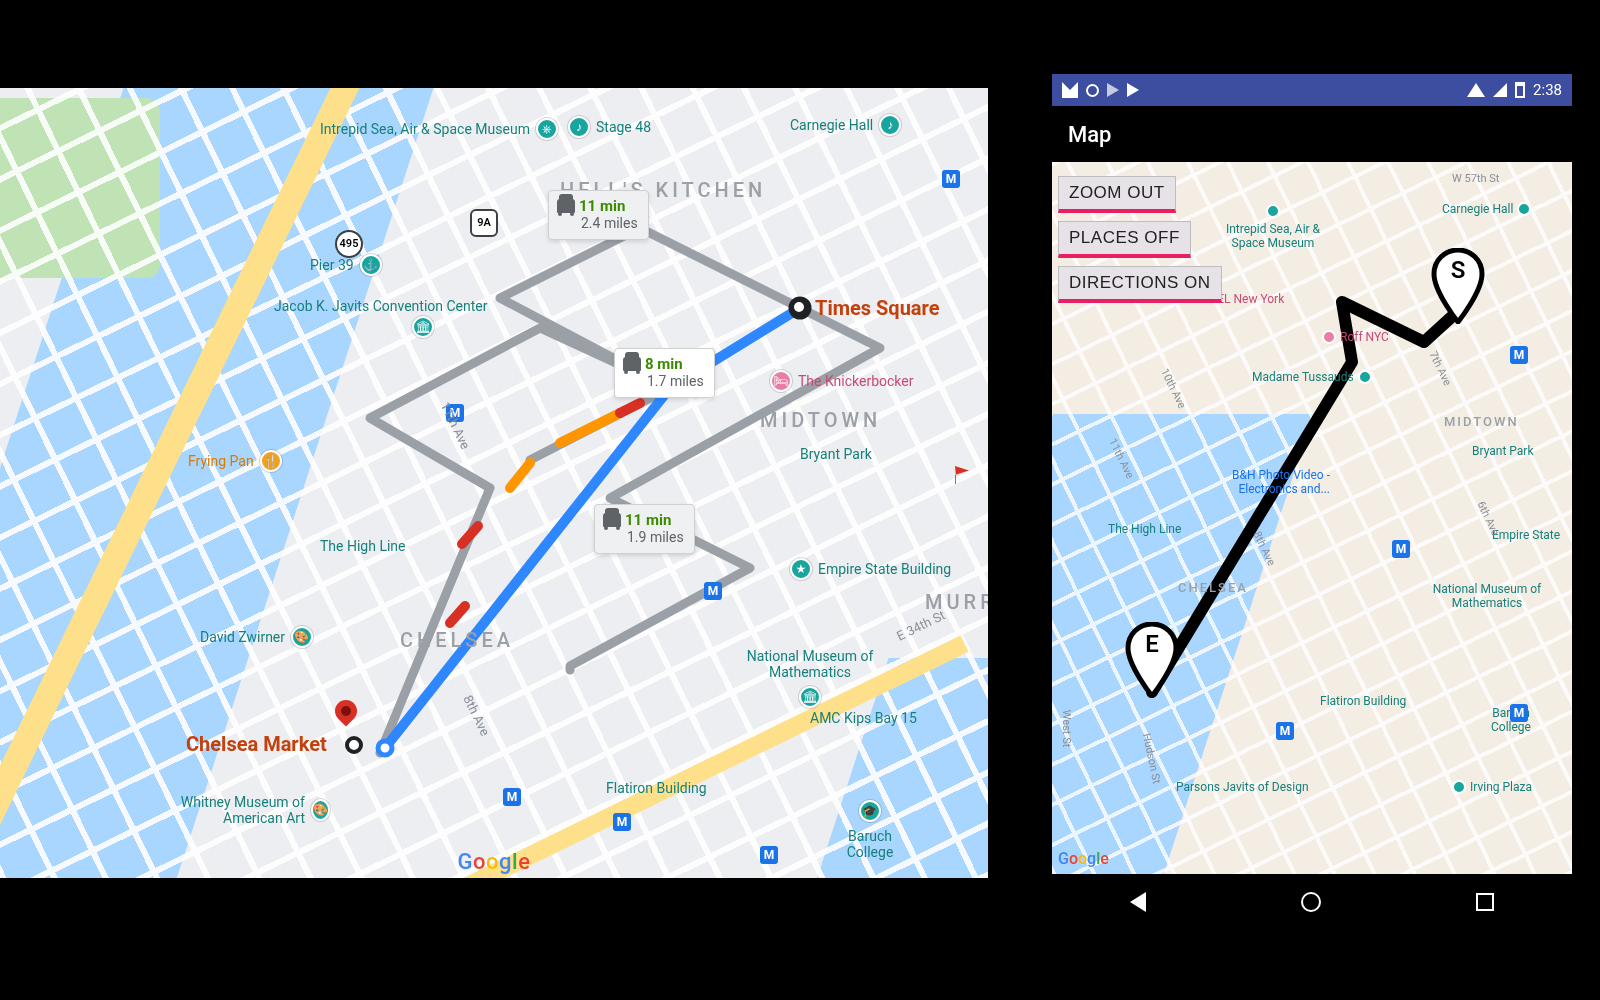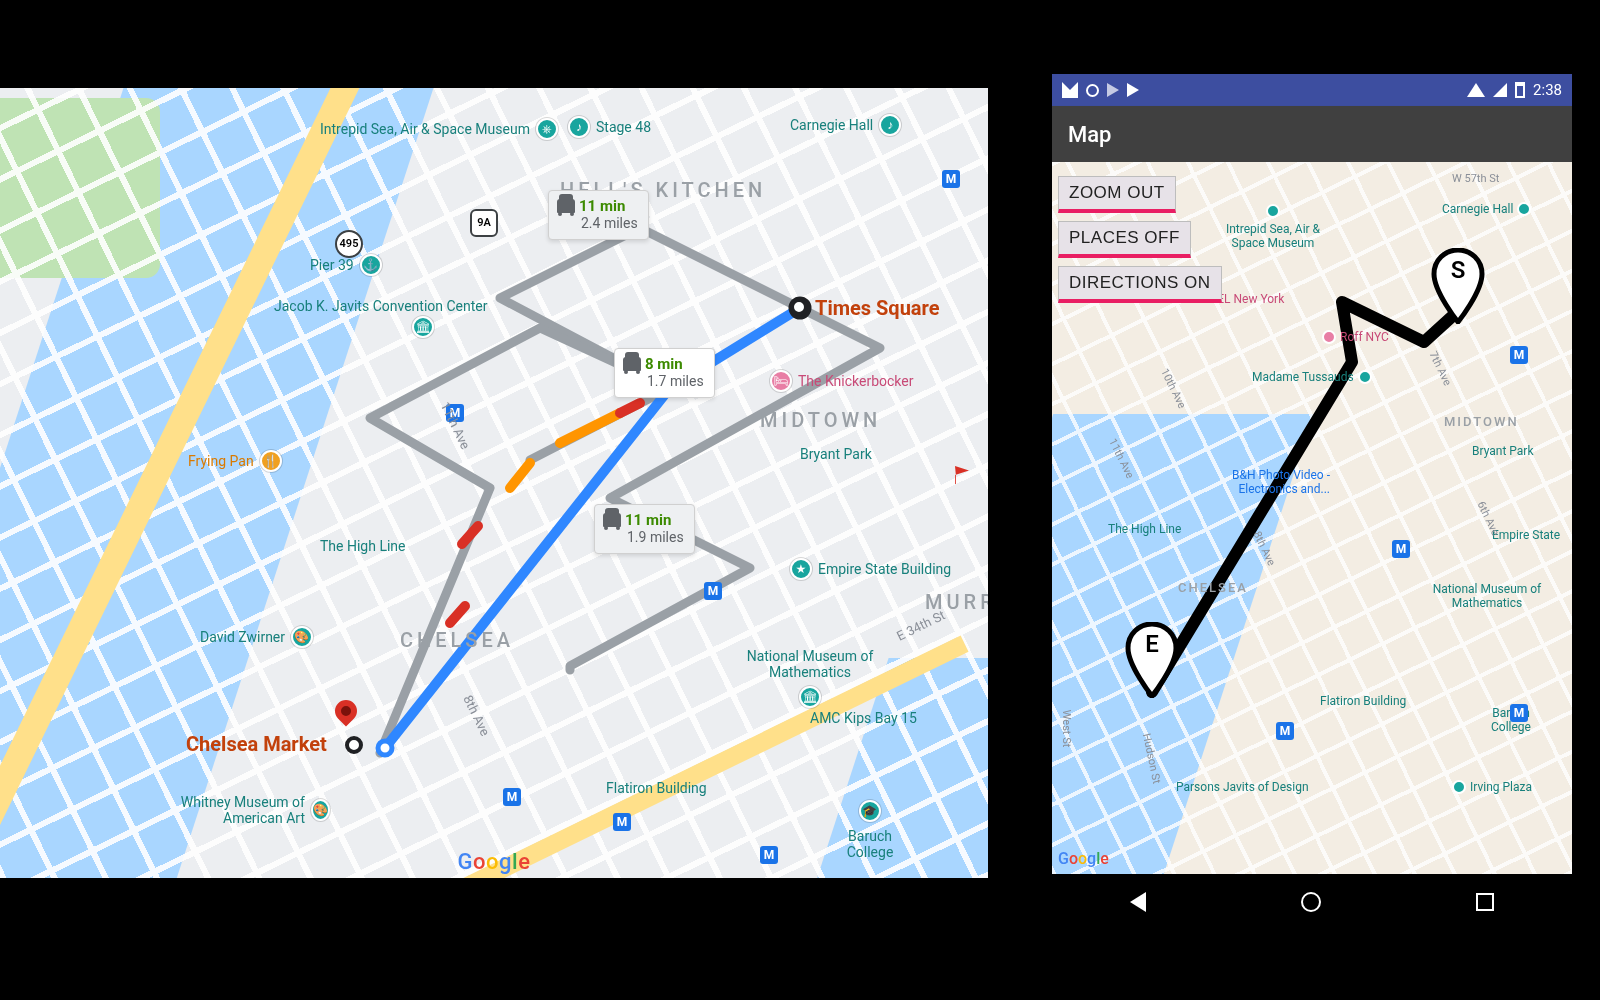--- a/index.html
+++ b/index.html
@@ -71,21 +71,21 @@
   .statusbar { height: 32px; background: #3d4ea0; color: #fff; display: flex; align-items: center; padding: 0 10px; justify-content: space-between; font-size: 15px; }
   .statusbar .left, .statusbar .right { display: flex; align-items: center; gap: 8px; }
   .ico { width: 16px; height: 16px; display: inline-block; }
   .ico-mail { background: #fff; clip-path: polygon(0 0,100% 0,100% 100%,0 100%); position: relative; }
   .ico-mail::after { content:""; position:absolute; left:0; right:0; top:0; height:8px; background:#3d4ea0; clip-path: polygon(0 0,50% 100%,100% 0); }
   .ico-circle { border: 2px solid #fff; border-radius: 50%; width: 13px; height: 13px; }
   .ico-play { width: 0; height: 0; border-left: 12px solid #fff; border-top: 7px solid transparent; border-bottom: 7px solid transparent; }
   .ico-wifi { width: 0; height: 0; border-left: 9px solid transparent; border-right: 9px solid transparent; border-bottom: 14px solid #fff; }
   .ico-cell { width: 0; height: 0; border-left: 14px solid transparent; border-bottom: 14px solid #fff; }
   .ico-batt { width: 10px; height: 16px; border: 2px solid #fff; border-top-width: 4px; position: relative; }
-  .actionbar { height: 56px; background: #404040; color: #fff; display: flex; align-items: center; padding: 16px 16px; font-size: 22px; font-weight: 500; box-shadow: 0 3px 4px rgba(0,0,0,.2); }
+  .actionbar { height: 56px; background: #000000; color: #fff; display: flex; align-items: center; padding: 16px 16px; font-size: 22px; font-weight: 500; box-shadow: 0 3px 4px rgba(0,0,0,.2); }
 
   .phone-map { position: relative; height: 712px; background: #f3ede3; overflow: hidden; }
   .phone-map .water { position: absolute; left: -80px; bottom: -40px; width: 260px; height: 500px; background: #a9d6ff; transform: skew(-18deg); }
   .phone-map .grid { position: absolute; inset: 0; background-image:
       repeating-linear-gradient(64deg, #fff 0 4px, transparent 4px 36px),
       repeating-linear-gradient(-26deg, #fff 0 4px, transparent 4px 36px); opacity: .8; }
   .pbtn { display: block; margin: 8px 0; padding: 6px 10px; background: #e7e2e8; border: 1px solid #bdbdbd; border-bottom: 4px solid #e91e63; font-size: 17px; letter-spacing: .5px; color: #222; cursor: pointer; width: max-content; }
   .pbtns { position: absolute; left: 6px; top: 6px; z-index: 5; }
 
   .black-route { stroke: #000; stroke-width: 12; fill: none; stroke-linecap: round; stroke-linejoin: round; }

